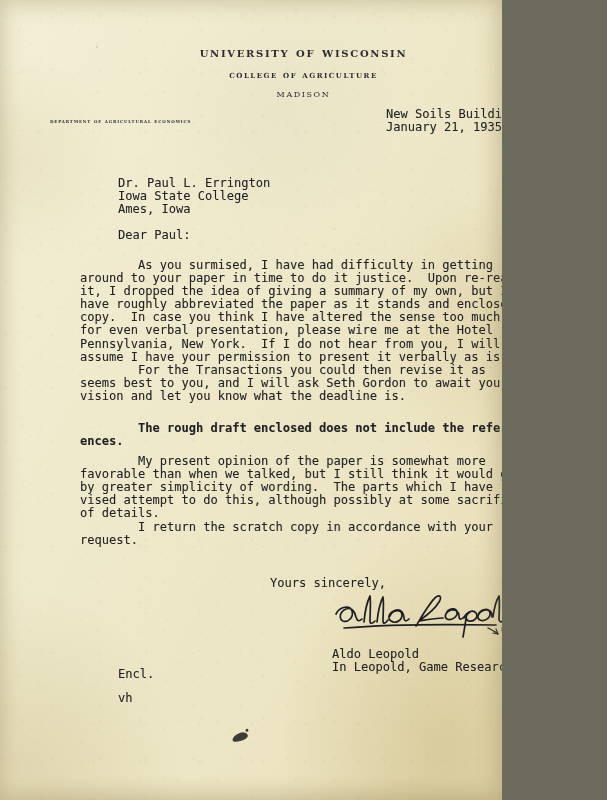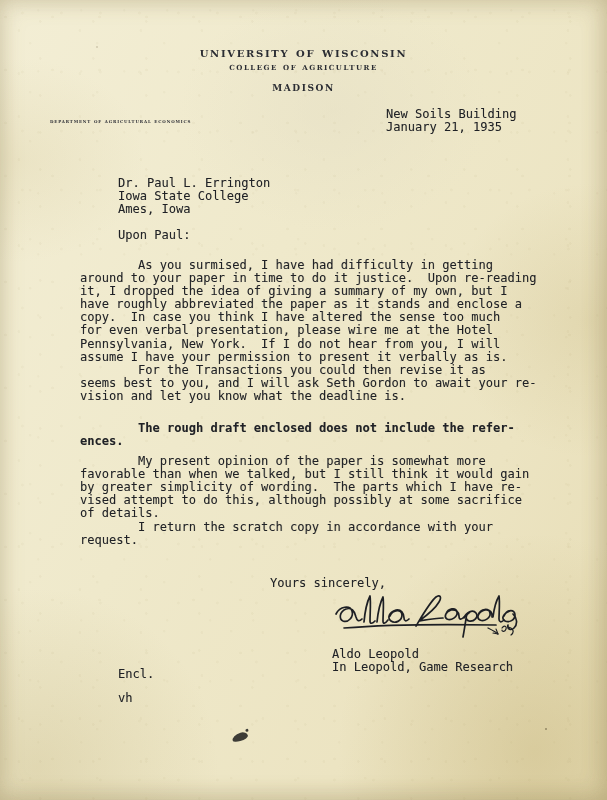--- a/index.html
+++ b/index.html
@@ -3,21 +3,21 @@
 <meta charset="utf-8">
 <title>Letter</title>
 <style>
   html, body {
     margin: 0;
     padding: 0;
     background: #6d6a5e;
   }
   .page {
     position: relative;
-    width: 607px;
+    width: 502px;
     height: 800px;
     overflow: hidden;
     background-color: #efe9cc;
     background-image:
       radial-gradient(ellipse 45% 38% at 88% 94%, rgba(186,166,104,0.34) 0%, rgba(186,166,104,0) 72%),
       radial-gradient(ellipse 40% 30% at 6% 96%, rgba(183,166,108,0.26) 0%, rgba(183,166,108,0) 75%),
       radial-gradient(ellipse 30% 22% at 97% 40%, rgba(190,172,112,0.22) 0%, rgba(190,172,112,0) 78%),
       radial-gradient(ellipse 26% 16% at 3% 20%, rgba(196,180,124,0.16) 0%, rgba(196,180,124,0) 80%),
       radial-gradient(ellipse 34% 20% at 55% 14%, rgba(228,222,196,0.5) 0%, rgba(228,222,196,0) 75%),
       linear-gradient(118deg, #f3eed5 0%, #efe9cb 40%, #ece4c2 72%, #e6dcb4 100%);
@@ -60,33 +60,34 @@
   }
   .lh-university {
     font-size: 14.5px;
     letter-spacing: 1.7px;
     font-variant: small-caps;
     text-transform: lowercase;
     font-weight: 600;
     line-height: 1.1;
   }
   .lh-college {
+    margin-top: 8px;
     font-size: 10.5px;
     letter-spacing: 1.5px;
     font-variant: small-caps;
     text-transform: lowercase;
     font-weight: 600;
   }
   .lh-city {
     margin-top: 7px;
-    font-size: 13px;
+    font-size: 11px;
     letter-spacing: 1.6px;
     font-variant: small-caps;
     text-transform: lowercase;
-    font-weight: 700;
+    font-weight: 400;
   }
   .department {
     position: absolute;
     top: 118px;
     left: 50px;
     font-family: "DejaVu Serif", "Liberation Serif", serif;
     font-size: 5.6px;
     letter-spacing: 0.85px;
     font-variant: small-caps;
     text-transform: lowercase;
@@ -172,21 +173,21 @@
 
   <div class="department">Department of Agricultural Economics</div>
 
   <div class="tw dateblock">New Soils Building
 January 21, 1935</div>
 
   <div class="tw address">Dr. Paul L. Errington
 Iowa State College
 Ames, Iowa</div>
 
-  <div class="tw salutation">Upon Paul:</div>
+  <div class="tw salutation">Dear Paul:</div>
 
   <div class="tw para p1">        As you surmised, I have had difficulty in getting
 around to your paper in time to do it justice.  Upon re-reading
 it, I dropped the idea of giving a summary of my own, but I
 have roughly abbreviated the paper as it stands and enclose a
 copy.  In case you think I have altered the sense too much
 for even verbal presentation, please wire me at the Hotel
 Pennsylvania, New York.  If I do not hear from you, I will
 assume I have your permission to present it verbally as is.</div>
   <div class="tw para p2">        For the Transactions you could then revise it as

